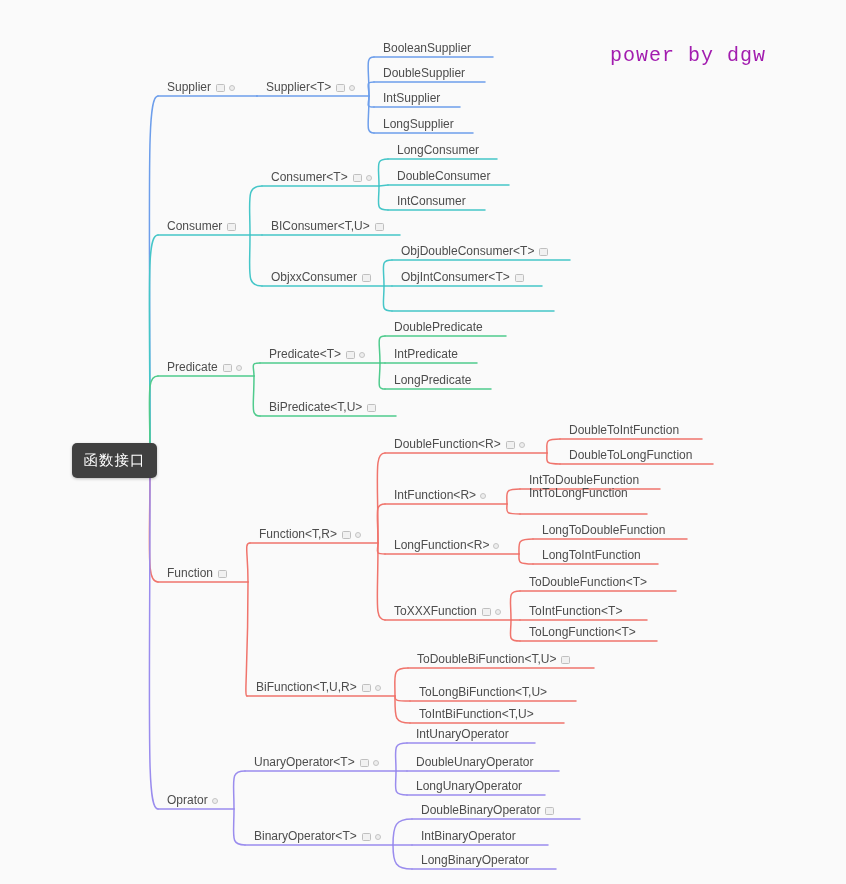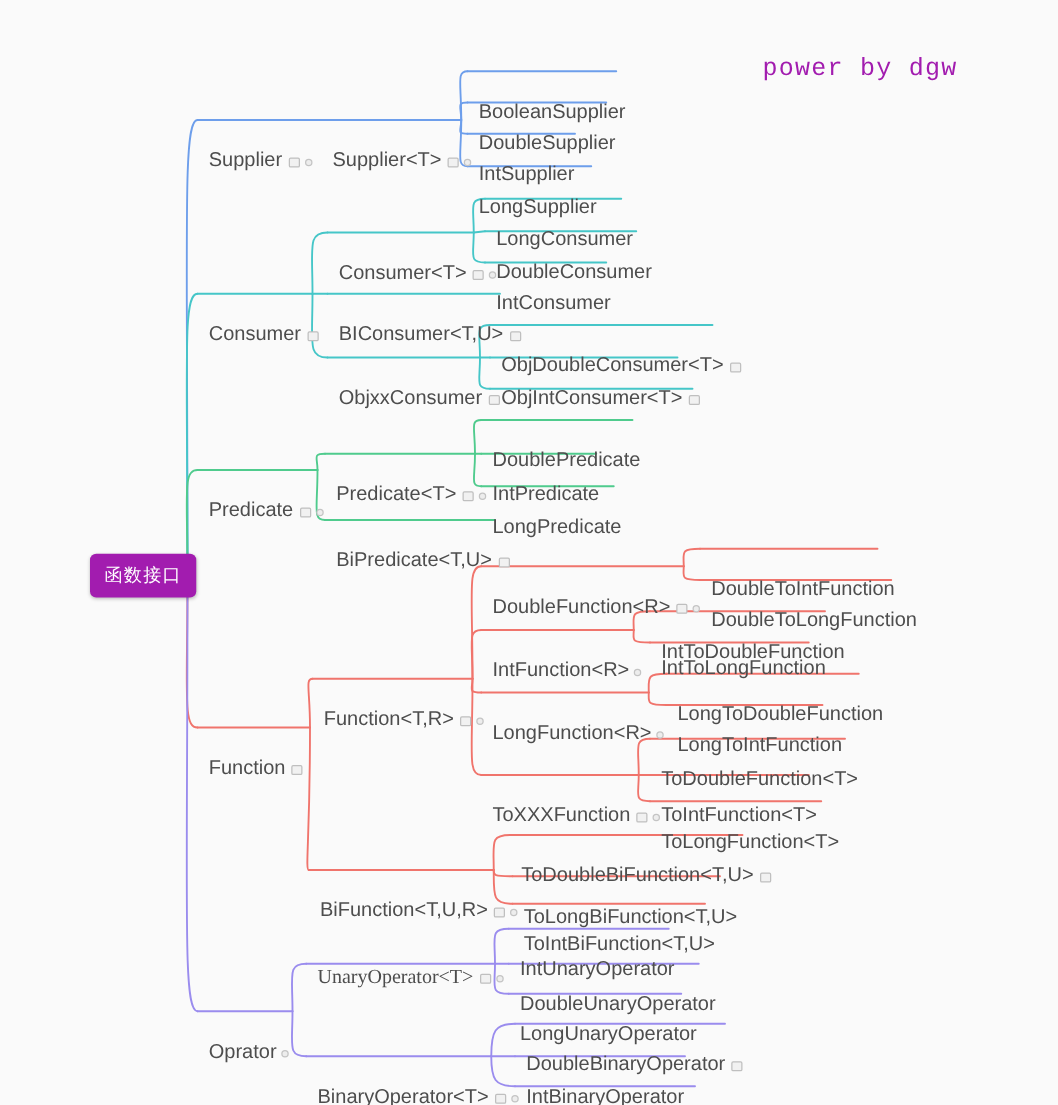--- a/index.html
+++ b/index.html
@@ -11,27 +11,26 @@
     position:relative;
     width:846px;height:884px;
     background:#fafafa;
     overflow:hidden;
   }
   #edges{position:absolute;left:0;top:0;}
   .node-label{
     position:absolute;
     height:20px;
     white-space:nowrap;
-    font-size:16px;
+    font-size:12px;
     line-height:18px;
     color:#4d4d4d;
     cursor:pointer;
     display:flex;
     align-items:flex-end;
-    margin-top:42px;
   }
   .icon-note{
     display:inline-block;
     width:9px;height:8px;
     border:1px solid #bfbfbf;
     border-radius:1.5px;
     background:#f1f1f1;
     margin-left:5px;
     margin-bottom:4px;
     box-sizing:border-box;
@@ -170,21 +169,21 @@
       <path d="M407,795 L545,795" fill="none" stroke="#9a8cee" stroke-width="1.5" stroke-linecap="round"></path>
       <path d="M234,809 C234,837.08 230,845 245,845" fill="none" stroke="#9a8cee" stroke-width="1.5" stroke-linecap="round"></path>
       <path d="M245,845 L393,845" fill="none" stroke="#9a8cee" stroke-width="1.5" stroke-linecap="round"></path>
       <path d="M393,845 C393,824.72 396,819 412,819" fill="none" stroke="#9a8cee" stroke-width="1.5" stroke-linecap="round"></path>
       <path d="M412,819 L580,819" fill="none" stroke="#9a8cee" stroke-width="1.5" stroke-linecap="round"></path>
       <path d="M393,845 L412,845" fill="none" stroke="#9a8cee" stroke-width="1.5" stroke-linecap="round"></path>
       <path d="M412,845 L548,845" fill="none" stroke="#9a8cee" stroke-width="1.5" stroke-linecap="round"></path>
       <path d="M393,845 C393,863.72 396,869 412,869" fill="none" stroke="#9a8cee" stroke-width="1.5" stroke-linecap="round"></path>
       <path d="M412,869 L556,869" fill="none" stroke="#9a8cee" stroke-width="1.5" stroke-linecap="round"></path>
     </svg>
-  <div id="root-node" style="background: #a21caf;">函数接口</div>
+  <div id="root-node" style="background: #404040;">函数接口</div>
   <div id="watermark">power by dgw</div>
 <div class="node-label" style="left: 167px; top: 76px;">
       <span>Supplier</span>
       <span class="icon-note"></span>
       <span class="icon-dot"></span>
     </div>
     <div class="node-label" style="left: 266px; top: 76px;">
       <span>Supplier&lt;T&gt;</span>
       <span class="icon-note"></span>
       <span class="icon-dot"></span>
@@ -324,21 +323,21 @@
     <div class="node-label" style="left: 419px; top: 681px;">
       <span>ToLongBiFunction&lt;T,U&gt;</span>
     </div>
     <div class="node-label" style="left: 419px; top: 703px;">
       <span>ToIntBiFunction&lt;T,U&gt;</span>
     </div>
     <div class="node-label" style="left: 167px; top: 789px;">
       <span>Oprator</span>
       <span class="icon-dot"></span>
     </div>
-    <div class="node-label" style="left: 254px; top: 729px; font-family: Liberation Serif, serif;">
+    <div class="node-label" style="left: 254px; top: 751px;">
       <span>UnaryOperator&lt;T&gt;</span>
       <span class="icon-note"></span>
       <span class="icon-dot"></span>
     </div>
     <div class="node-label" style="left: 416px; top: 723px;">
       <span>IntUnaryOperator</span>
     </div>
     <div class="node-label" style="left: 416px; top: 751px;">
       <span>DoubleUnaryOperator</span>
     </div>

